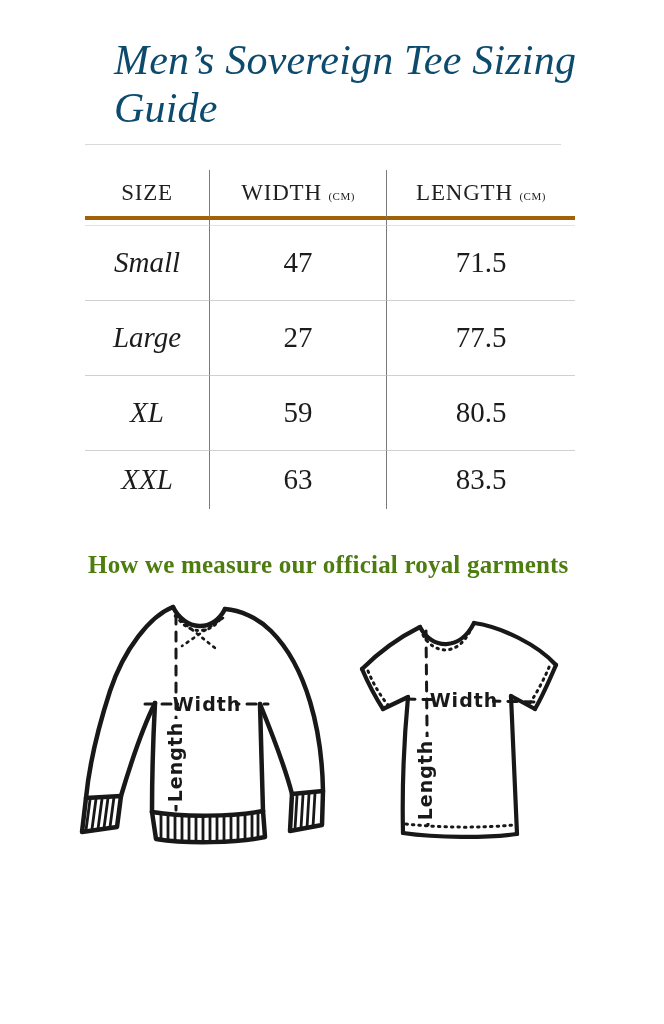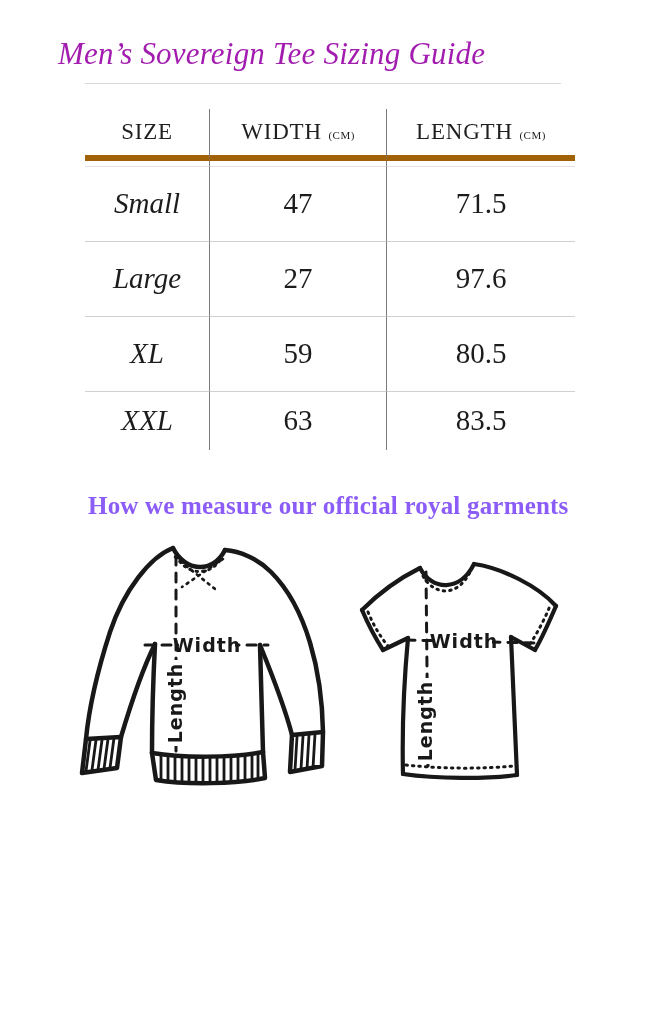--- a/index.html
+++ b/index.html
@@ -13,26 +13,26 @@
     color: #1c1c1c;
   }
   .page {
     position: relative;
     width: 664px;
     height: 1024px;
     background: #ffffff;
   }
   
   .title {
-    margin: 36px 64px 0 58px;
+    margin: 36px 64px 0 114px;
     font-style: italic;
     font-weight: 400;
-    font-size: 31px;
+    font-size: 42px;
     line-height: 1.15;
-    color: #a21caf;
+    color: #0c4a6e;
     letter-spacing: 0.2px;
   }
   .title-rule {
     margin: 11px 0 0 85px;
     width: 476px;
     height: 0;
     border-top: 1px solid #d9d9d9;
   }
   
   table.size-table {
@@ -46,21 +46,21 @@
   table.size-table td {
     padding: 0;
     text-align: center;
     vertical-align: middle;
     font-weight: 400;
   }
   .header-row th {
     height: 46px;
     font-size: 23px;
     letter-spacing: 0.8px;
-    border-bottom: 6px solid #a16207;
+    border-bottom: 4px solid #a16207;
     color: #1f1f1f;
     white-space: nowrap;
   }
   .header-row .unit {
     font-size: 11px;
     letter-spacing: 0.5px;
   }
   .spacer-row td {
     height: 5px;
     border-bottom: 1px solid #e2e2e2;
@@ -79,21 +79,21 @@
     font-size: 27px;
   }
   .vdiv {
     border-left: 1px solid #7b7b7b;
   }
   
   .measure-heading {
     margin: 42px 64px 2px 88px;
     font-size: 25px;
     font-weight: 700;
-    color: #8b5cf6;
+    color: #4d7c0f;
     letter-spacing: 0.2px;
   }
   .garments {
     display: flex;
     align-items: flex-start;
     margin: 12px 0 0 72px;
   }
   .garments svg { display: block; }
   .garment-tee-wrap { margin-left: 12px; margin-top: 4px; }
   .hand-label {
@@ -140,21 +140,21 @@
     </thead>
     <tbody class="rows">
       <tr>
         <td class="size-cell">Small</td>
         <td class="vdiv">47</td>
         <td class="vdiv">71.5</td>
       </tr>
       <tr>
         <td class="size-cell">Large</td>
         <td class="vdiv">27</td>
-        <td class="vdiv">97.6</td>
+        <td class="vdiv">77.5</td>
       </tr>
       <tr>
         <td class="size-cell">XL</td>
         <td class="vdiv">59</td>
         <td class="vdiv">80.5</td>
       </tr>
       <tr>
         <td class="size-cell">XXL</td>
         <td class="vdiv">63</td>
         <td class="vdiv">83.5</td>

